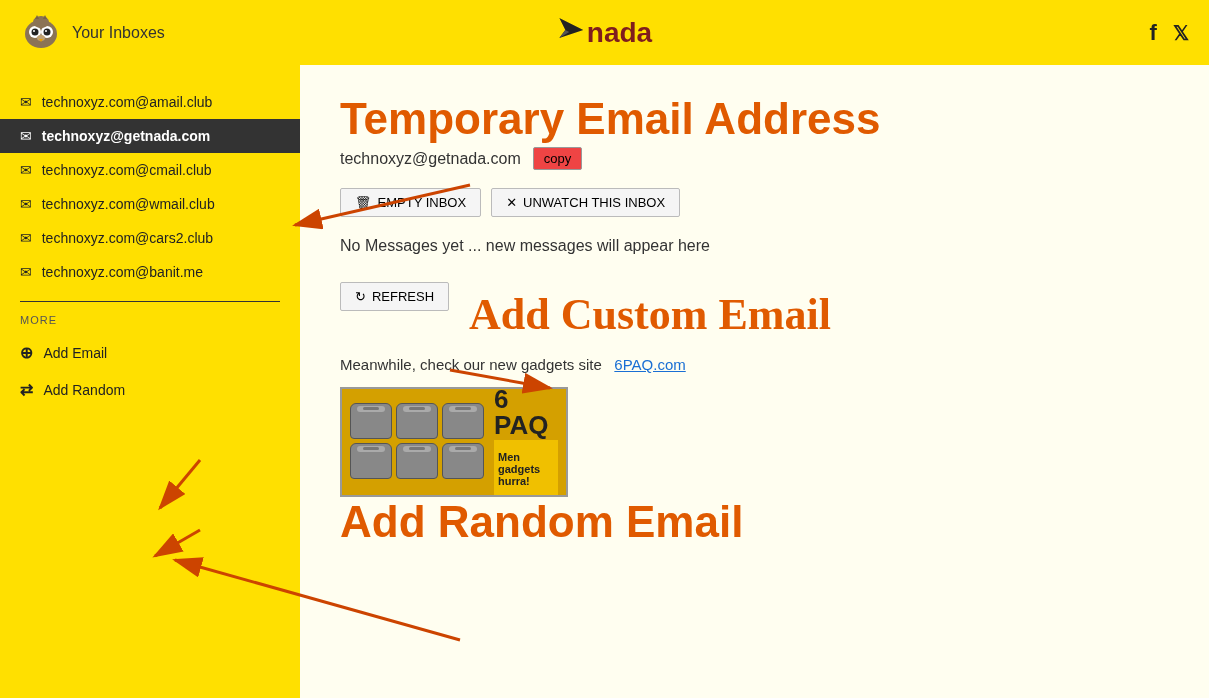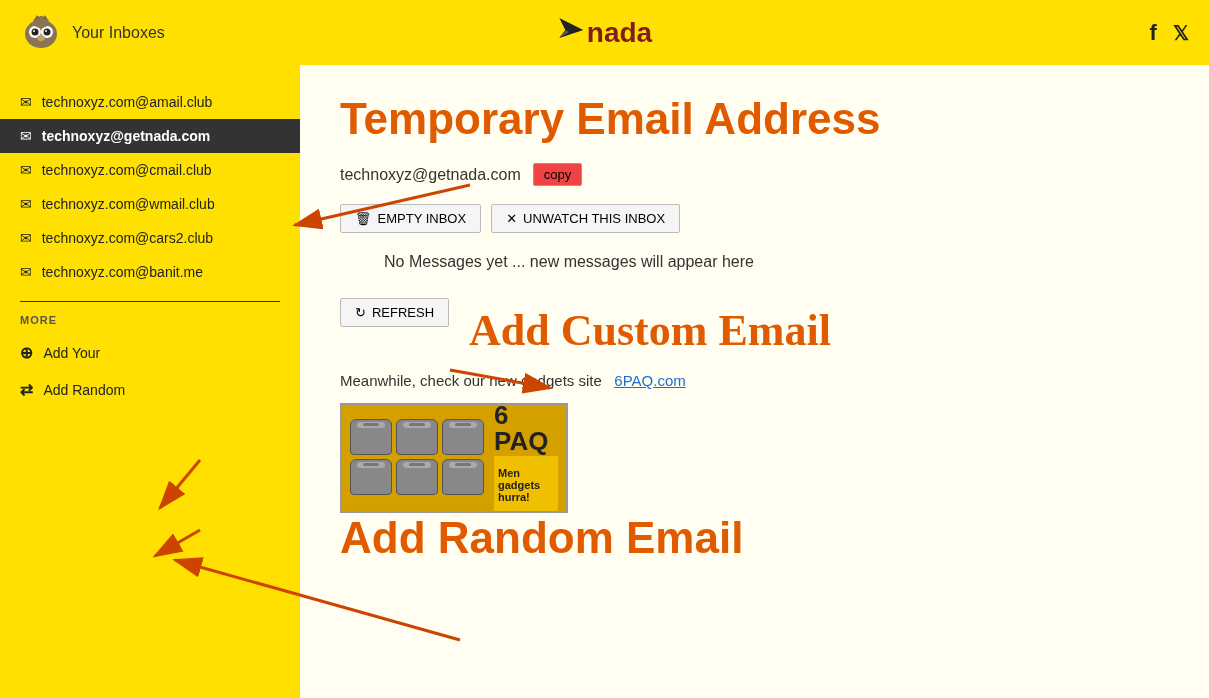--- a/index.html
+++ b/index.html
@@ -87,21 +87,21 @@
     .inbox-icon {
       font-size: 14px;
     }
     .sidebar-divider {
       border: none;
       border-top: 1px solid #333;
       margin: 12px 20px;
     }
     .more-section-label {
       font-size: 11px;
-      font-weight: bold;
+      font-weight: normal;
       color: #555;
       padding: 0 20px 8px 20px;
       letter-spacing: 1px;
     }
     .action-item {
       display: flex;
       align-items: center;
       gap: 10px;
       padding: 9px 20px;
       cursor: pointer;
@@ -117,21 +117,21 @@
     .main {
       flex: 1;
       background: #fffef0;
       padding: 30px 40px;
       overflow-y: auto;
     }
     .promo-heading {
       font-size: 44px;
       font-weight: bold;
       color: #e05a00;
-      margin-bottom: 20px;
+      margin-bottom: 4px;
       line-height: 1.1;
     }
     .email-address-row {
       display: flex;
       align-items: center;
       gap: 12px;
       margin-bottom: 18px;
     }
     .email-address-text {
       font-size: 16px;
@@ -159,21 +159,20 @@
       background: #f5f5f5;
       padding: 6px 14px;
       cursor: pointer;
       font-size: 13px;
       border-radius: 2px;
     }
     .no-messages {
       font-size: 16px;
       color: #333;
       margin-bottom: 14px;
-      margin-left: 44px;
     }
     .refresh-btn {
       display: flex;
       align-items: center;
       gap: 6px;
       border: 1px solid #bbb;
       background: #f5f5f5;
       padding: 6px 14px;
       cursor: pointer;
       font-size: 13px;
@@ -361,21 +360,21 @@
       <span class="inbox-icon">✉</span>
       <span>technoxyz.com@banit.me</span>
     </div>
 
     <hr class="sidebar-divider">
 
     <div class="more-section-label">MORE</div>
 
     <div class="action-item">
       <span class="action-icon">⊕</span>
-      <span>Add Your</span>
+      <span>Add Email</span>
     </div>
     <div class="action-item">
       <span class="action-icon">⇄</span>
       <span>Add Random</span>
     </div>
   </div>
 
   <div class="main">
 
     <div class="promo-heading">Temporary Email Address</div>

